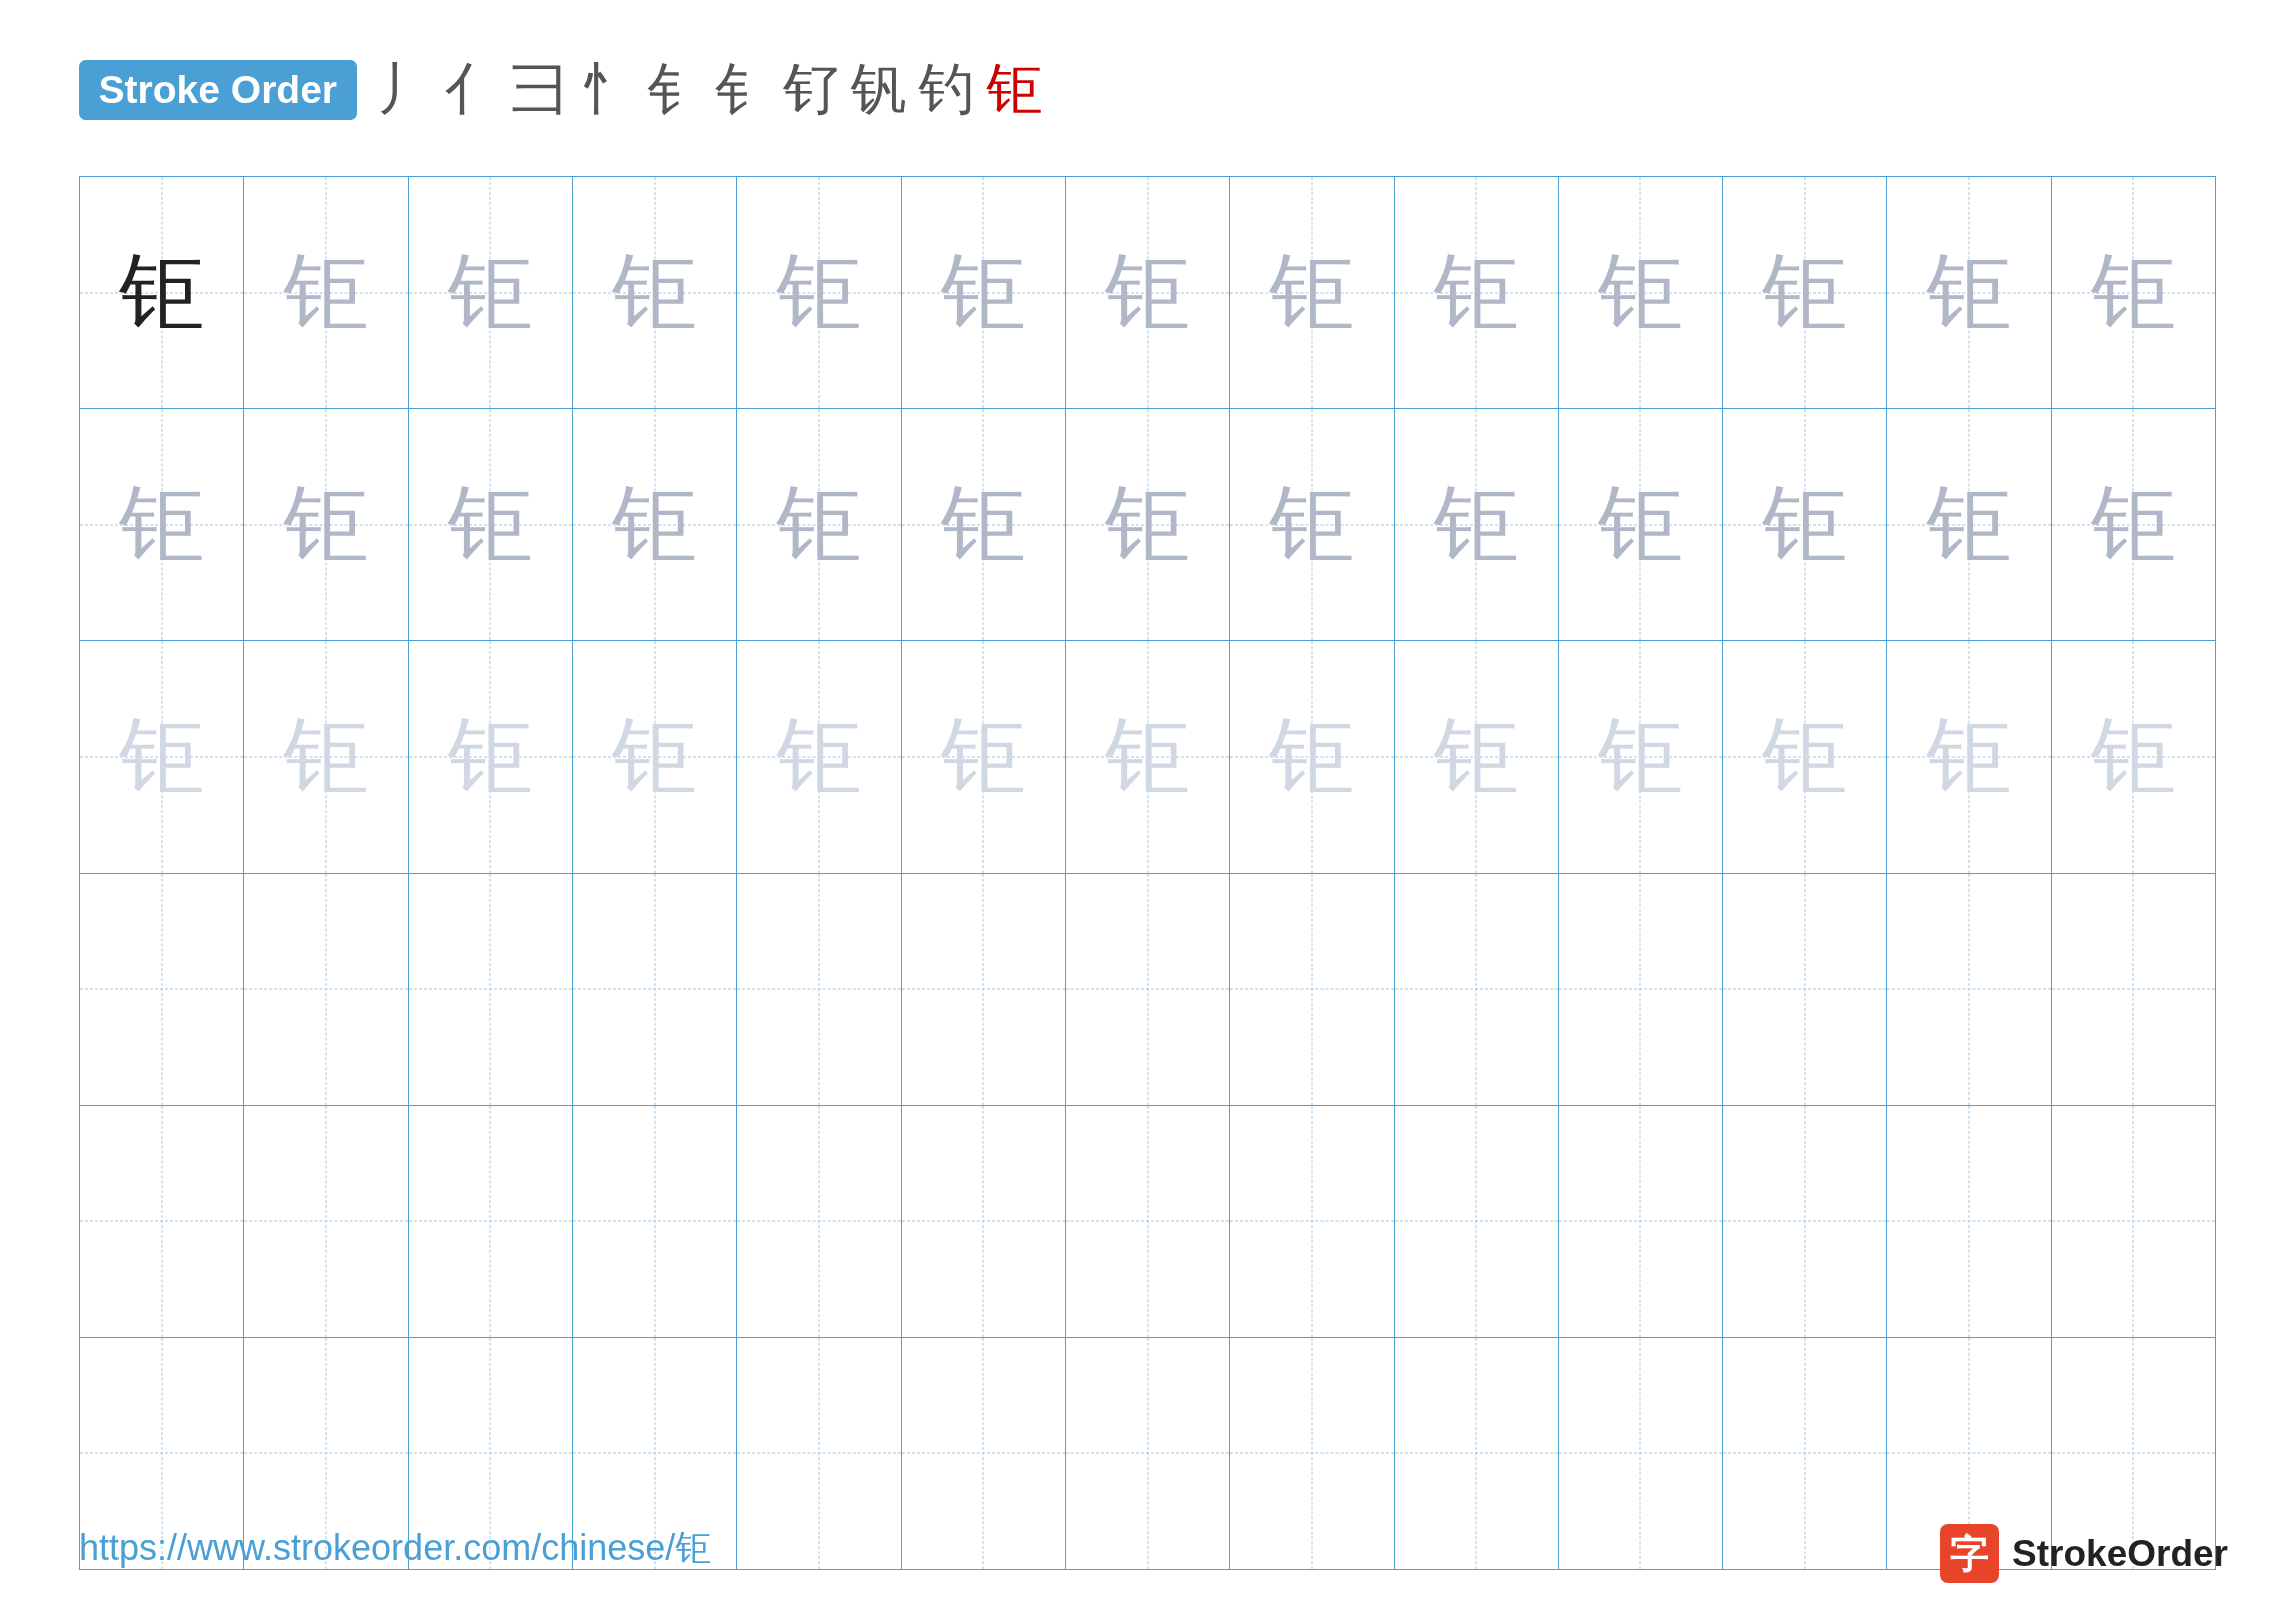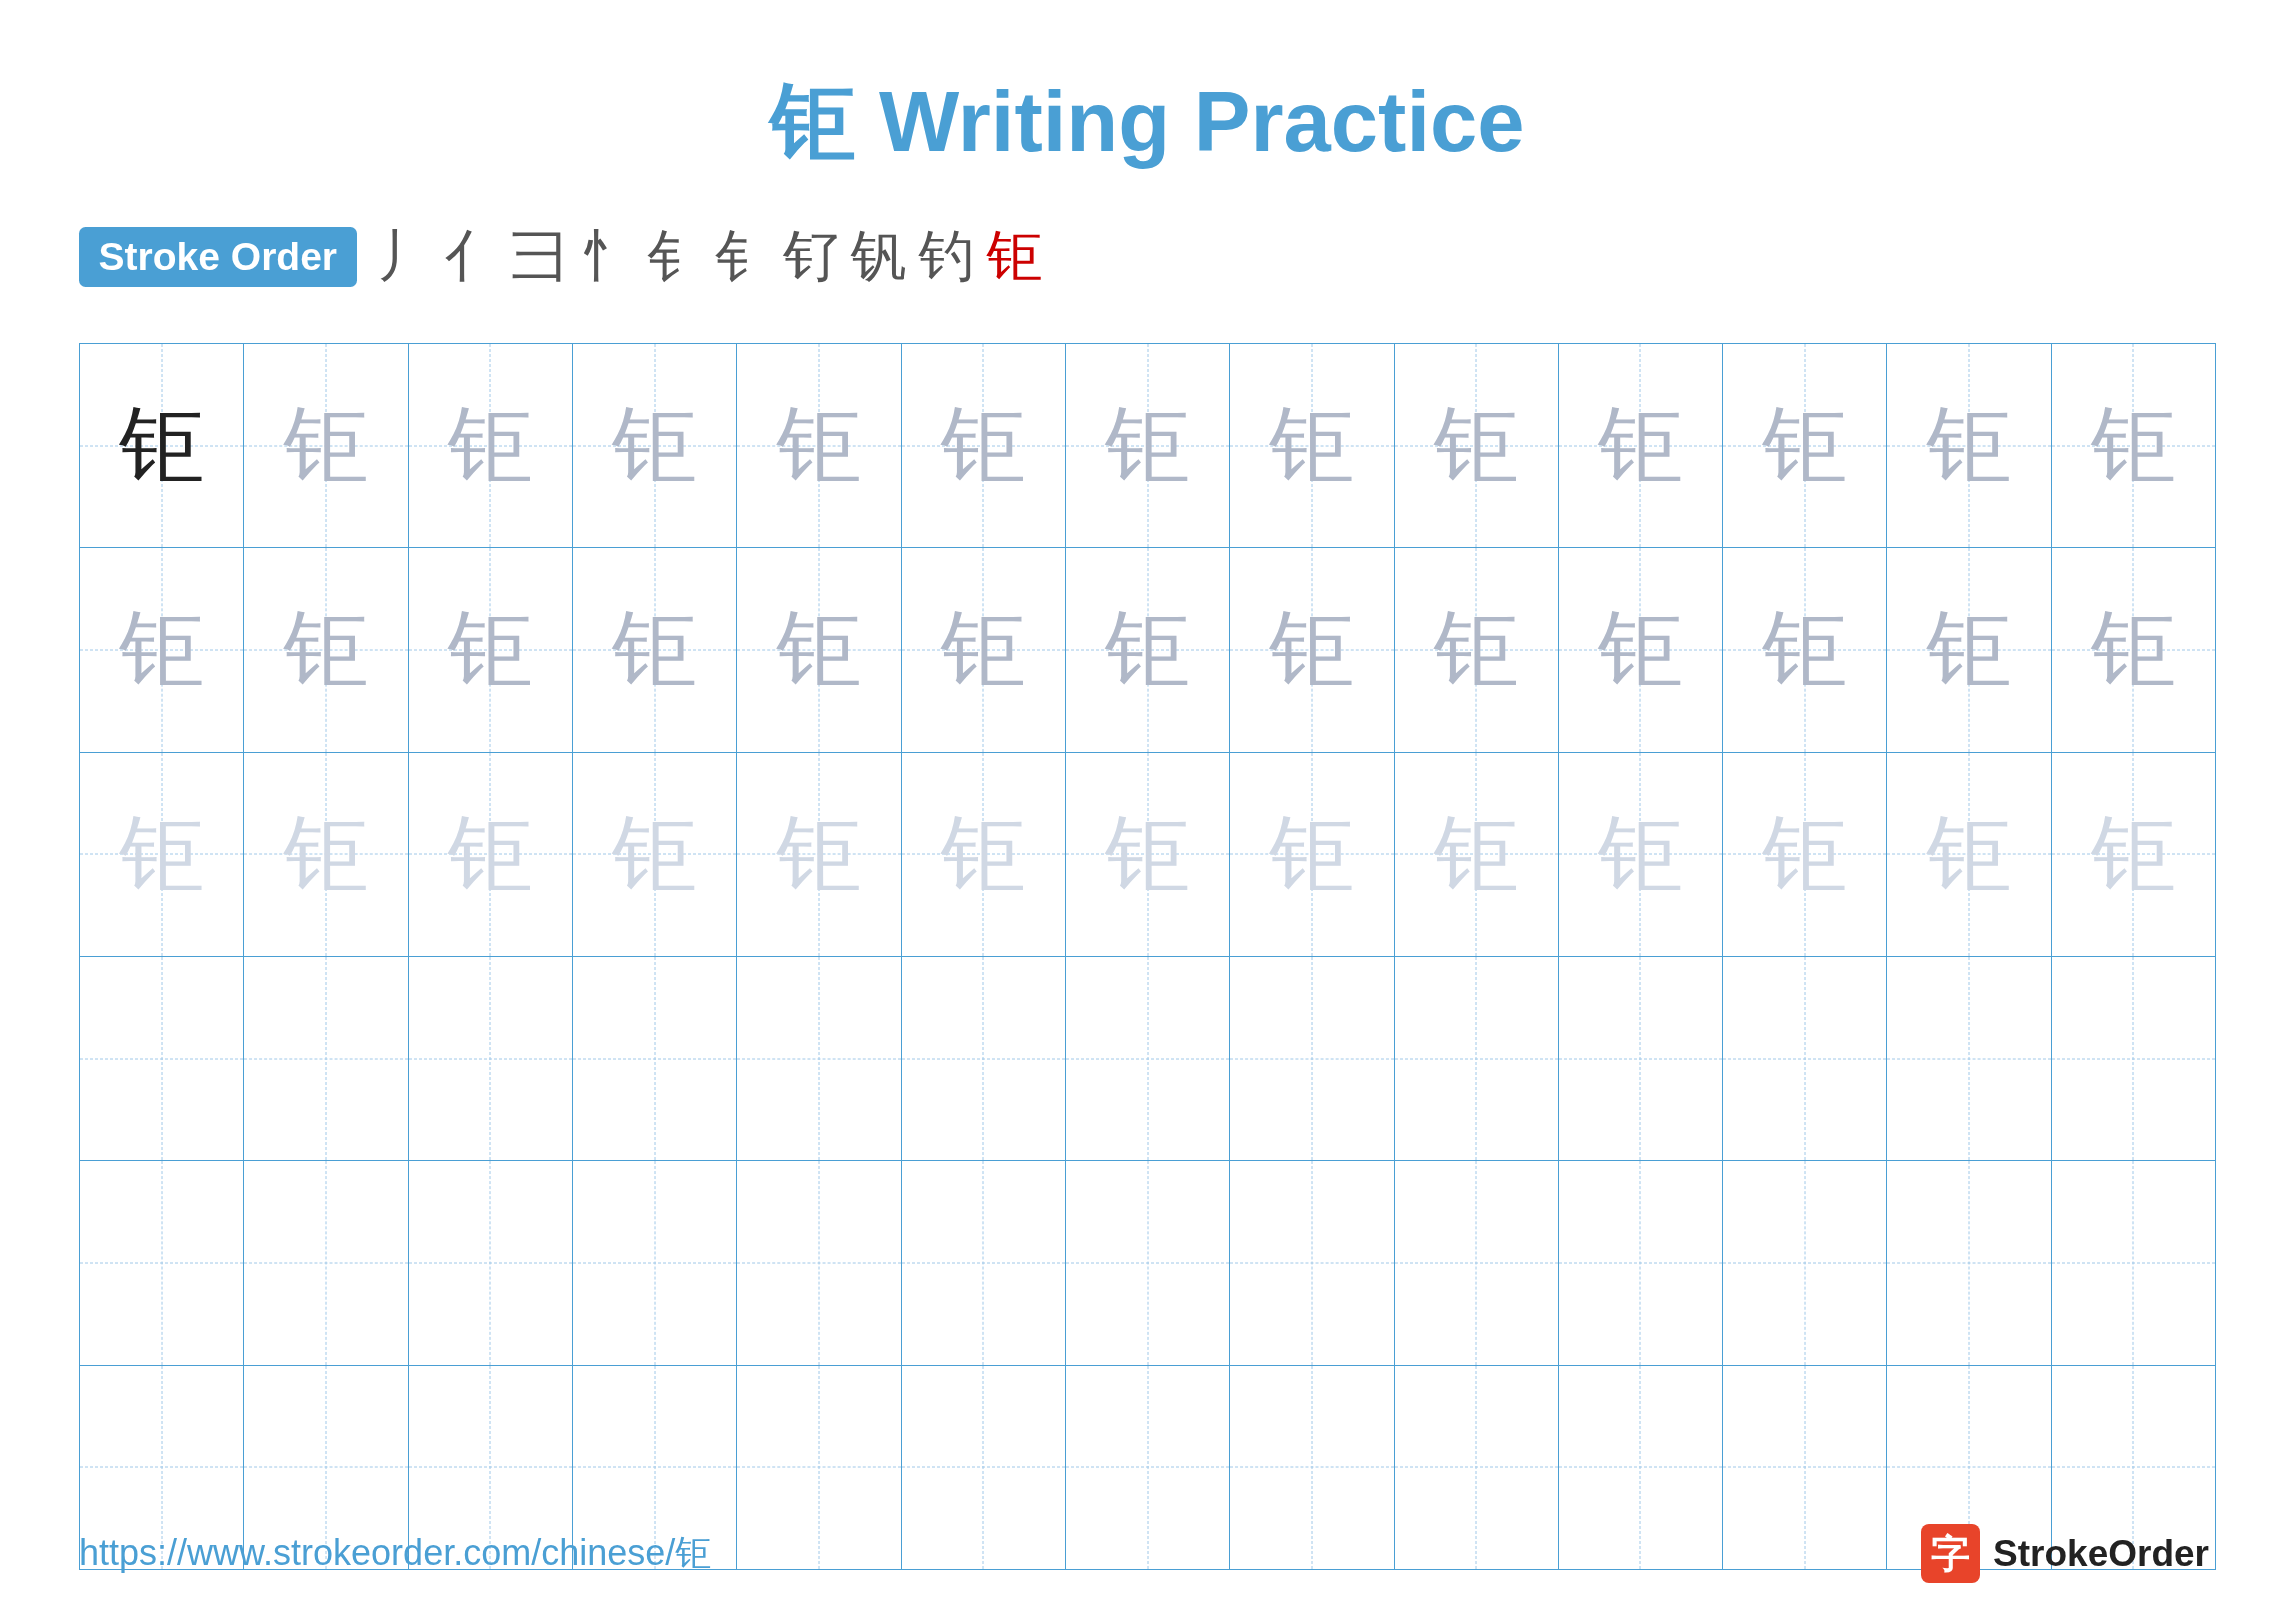--- a/index.html
+++ b/index.html
@@ -135,23 +135,23 @@
 
     .char-in-cell.light {
       color: #d0d8e4;
     }
 
     
     .footer {
       position: absolute;
       bottom: 39px;
       left: 79px;
-      right: 86px;
-      display: flex;
-      align-items: center;
+      right: 67px;
+      display: flex;
+      align-items: flex-start;
       justify-content: space-between;
     }
 
     .footer-url {
       font-size: 36px;
       color: #4a9fd4;
     }
 
     .footer-logo {
       display: flex;
@@ -177,21 +177,20 @@
       font-size: 37px;
       font-weight: bold;
       color: #222;
     }
   </style>
 </head>
 <body>
 
 <div class="page">
 
-  <div class="title">钜 Writing Practice</div>
 
   <div class="stroke-order-row">
     <div class="stroke-order-badge">Stroke Order</div>
     <div class="stroke-sequence">
       <span class="stroke-seq-char">丿</span>
       <span class="stroke-seq-char">亻</span>
       <span class="stroke-seq-char">⺕</span>
       <span class="stroke-seq-char">⺖</span>
       <span class="stroke-seq-char">钅</span>
       <span class="stroke-seq-char">钅</span>

